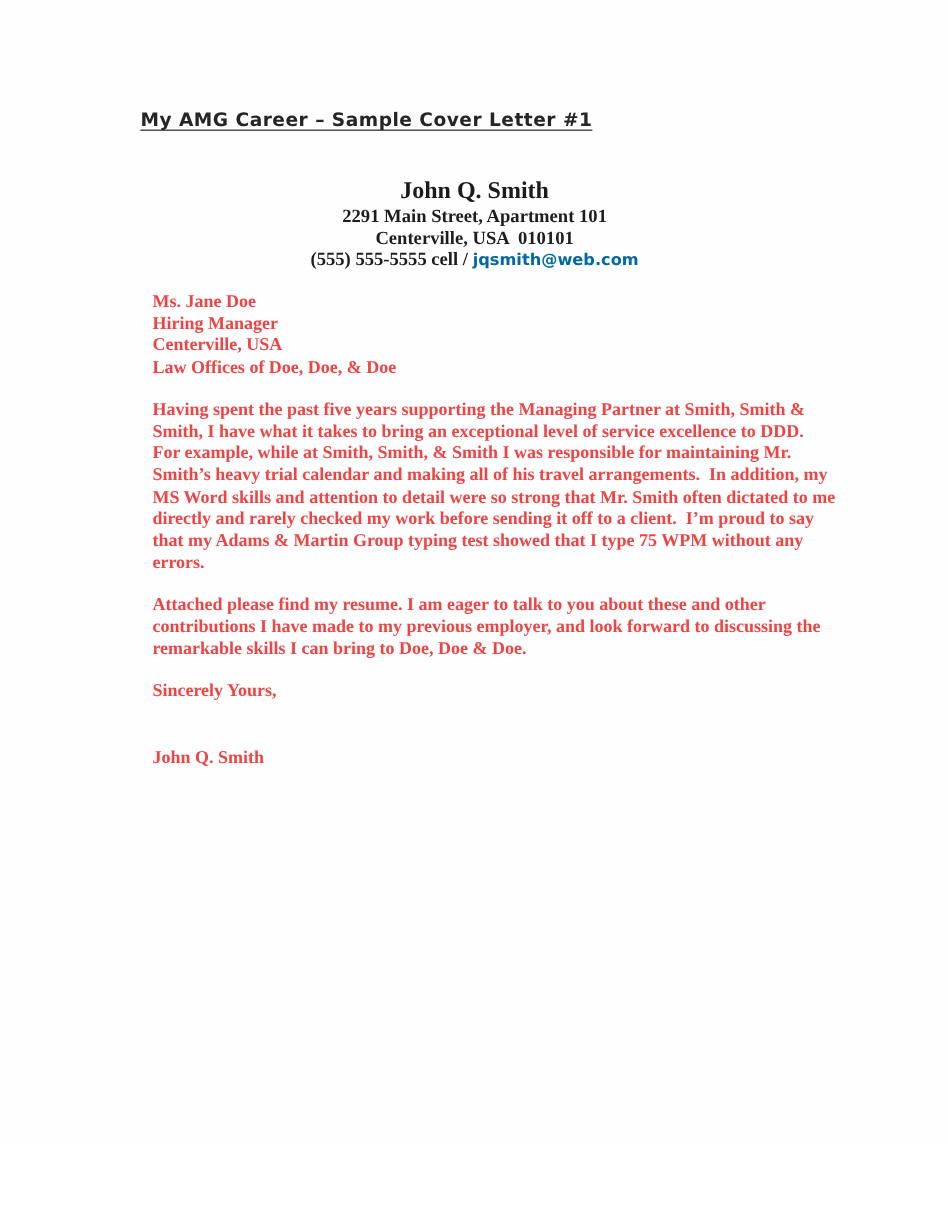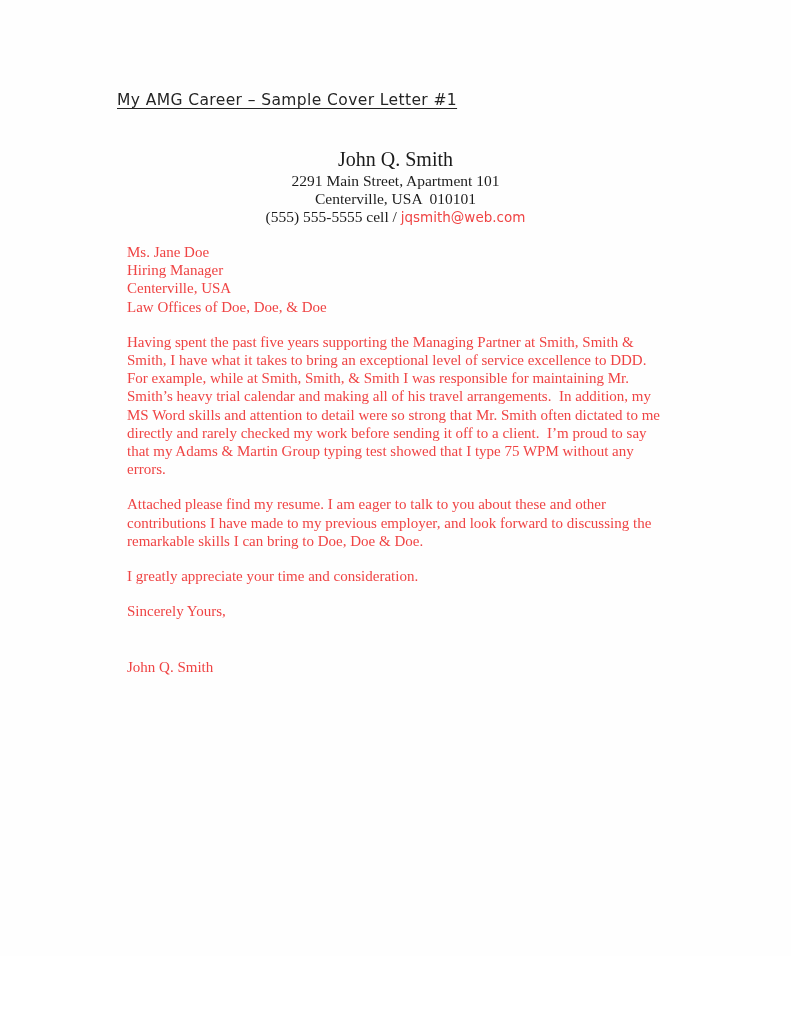--- a/index.html
+++ b/index.html
@@ -8,20 +8,21 @@
     background: #ffffff;
   }
   .page {
     position: relative;
     width: 791px;
     height: 956px;
     background: #fefefe;
     color: #1d1d1d;
     font-family: "Liberation Serif", serif;
     overflow: hidden;
+    font-weight: bold;
   }
   .doc-title {
     position: absolute;
     left: 117px;
     top: 91px;
     font-family: "DejaVu Sans", sans-serif;
     font-size: 15.5px;
     letter-spacing: 0.4px;
     color: #252525;
     text-decoration: underline;
@@ -41,21 +42,21 @@
   }
   .contact-line {
     font-size: 15.5px;
     line-height: 18.2px;
     white-space: pre;
     color: #1d1d1d;
   }
   .email {
     font-family: "DejaVu Sans", sans-serif;
     font-size: 13.5px;
-    color: #ef4444;
+    color: #0369a1;
     cursor: pointer;
   }
   .letter-body {
     position: absolute;
     left: 127px;
     top: 243px;
     font-size: 15px;
     line-height: 18.2px;
     color: #ef4444;
   }
@@ -108,21 +109,20 @@
 Smith’s heavy trial calendar and making all of his travel arrangements.  In addition, my
 MS Word skills and attention to detail were so strong that Mr. Smith often dictated to me
 directly and rarely checked my work before sending it off to a client.  I’m proud to say
 that my Adams &amp; Martin Group typing test showed that I type 75 WPM without any
 errors.</p>
 
     <p class="para">Attached please find my resume. I am eager to talk to you about these and other
 contributions I have made to my previous employer, and look forward to discussing the
 remarkable skills I can bring to Doe, Doe &amp; Doe.</p>
 
-    <p class="para">I greatly appreciate your time and consideration.</p>
 
     <div class="closing">Sincerely Yours,</div>
 
     <div class="signature">John Q. Smith</div>
 
   </div>
 
 </div>
 
 </body></html>

